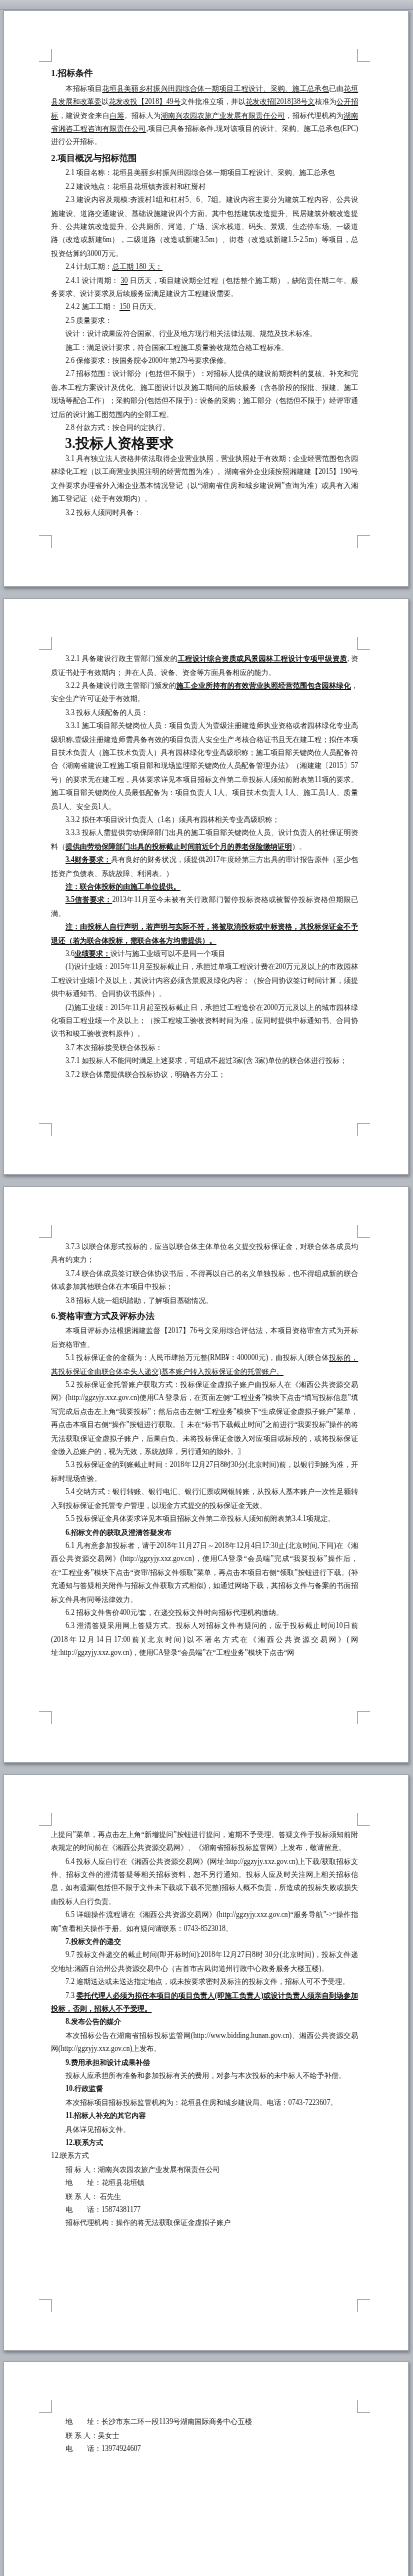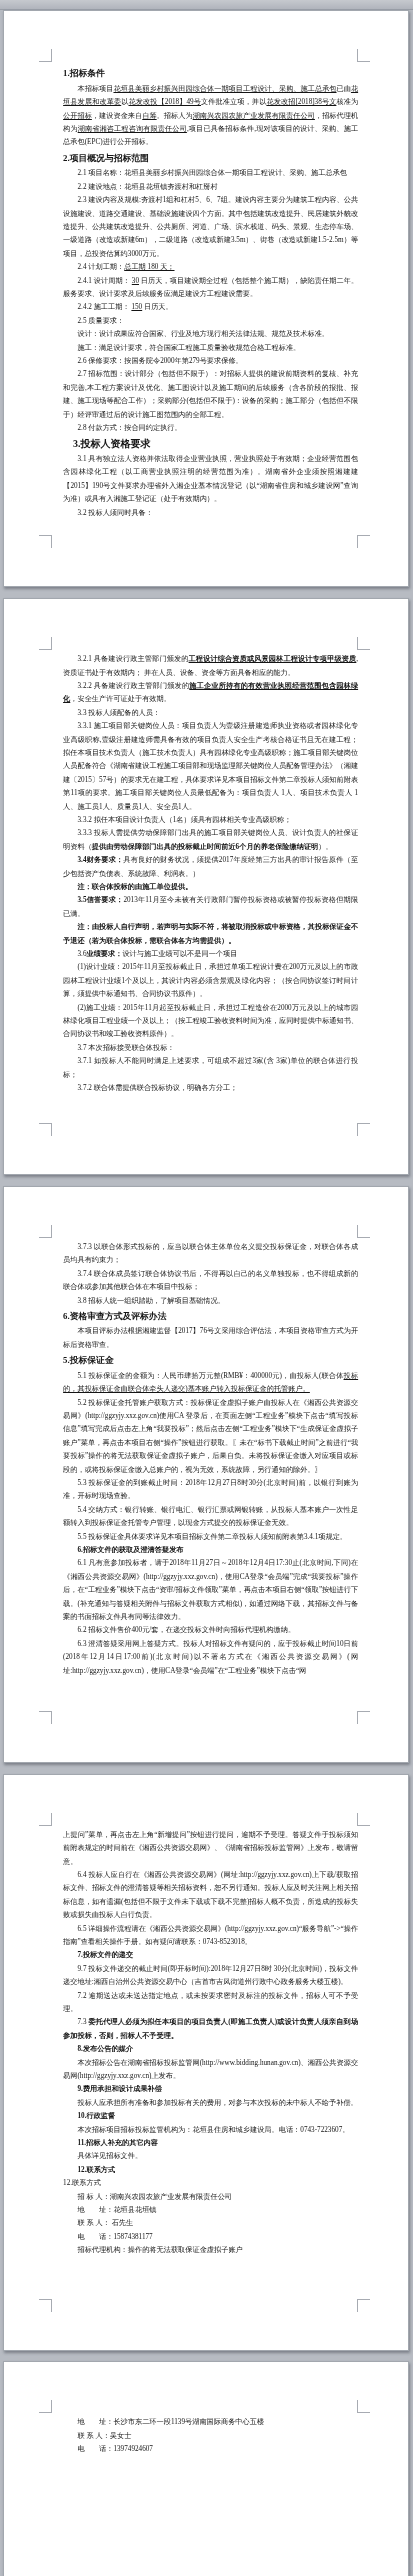--- a/index.html
+++ b/index.html
@@ -22,29 +22,28 @@
     background: #ffffff;
     border: 0.5px solid #a2a7ae;
     box-shadow: 1px 1.5px 2.6px rgba(55, 60, 70, 0.45);
     box-sizing: border-box;
   }
   .page-inner {
     padding: 54px 50px 0 47px;
     font-size: 7.2px;
     line-height: 13.4px;
     color: #141414;
-    margin-left: 12px;
   }
   .blk { margin: 0; text-align: justify; }
   .p { text-indent: 2em; }
   .p-flush { text-indent: 0; font-family: Liberation Serif, serif; }
   .h1 { font-weight: bold; font-size: 8.8px; line-height: 15.5px; text-indent: 0; margin: 1px 0; }
-  .h1i { font-weight: bold; font-size: 10px; line-height: 15.5px; text-indent: 1em; margin: 1px 0; }
+  .h1i { font-weight: bold; font-size: 14px; line-height: 15.5px; text-indent: 1em; margin: 1px 0; }
   .h2 { font-weight: bold; text-indent: 2em; }
-  .b { font-weight: bold; }
+  .b { font-weight: bold; text-decoration: underline; }
   .u { text-decoration: underline; }
   .mark { position: absolute; width: 12px; height: 12px; }
   .tl { left: 35px;  top: 38px;    border-right: 0.5px solid #a7abb2; border-bottom: 0.5px solid #a7abb2; }
   .tr { right: 38px; top: 38px;    border-left: 0.5px solid #a7abb2;  border-bottom: 0.5px solid #a7abb2; }
   .bl { left: 35px;  bottom: 38px; border-right: 0.5px solid #a7abb2; border-top: 0.5px solid #a7abb2; }
   .br { right: 38px; bottom: 38px; border-left: 0.5px solid #a7abb2;  border-top: 0.5px solid #a7abb2; }
 </style>
 </head>
 <body>
 
@@ -104,21 +103,20 @@
       <div class="mark tl"></div>
       <div class="mark tr"></div>
       <div class="mark bl"></div>
       <div class="mark br"></div>
       <div class="page-inner">
         <div class="blk p"><span>3.7.3 以联合体形式投标的，应当以联合体主体单位名义提交投标保证金，对联合体各成员均具有约束力；</span></div>
         <div class="blk p"><span>3.7.4 联合体成员签订联合体协议书后，不得再以自己的名义单独投标，也不得组成新的联合体或参加其他联合体在本项目中投标；</span></div>
         <div class="blk p"><span>3.8 招标人统一组织踏勘，了解项目基础情况。</span></div>
         <div class="blk h1"><span>6.资格审查方式及评标办法</span></div>
         <div class="blk p"><span>本项目评标办法根据湘建监督【2017】76号文采用综合评估法，本项目资格审查方式为开标后资格审查。</span></div>
-        <div class="blk h1"><span>5.投标保证金</span></div>
         <div class="blk p"><span>5.1  投标保证金的金额为：人民币肆拾万元整(RMB¥：400000元)，由投标人(联合体</span><span class="u">投标的，其投标保证金由联合体牵头人递交)基本账户转入投标保证金的托管账户。</span></div>
         <div class="blk p"><span>5.2  投标保证金托管账户获取方式：投标保证金虚拟子账户由投标人在《湘西公共资源交易网》(http://ggzyjy.xxz.gov.cn)使用CA 登录后，在页面左侧“工程业务”模块下点击“填写投标信息”填写完成后点击左上角“我要投标”；然后点击左侧“工程业务”模块下“生成保证金虚拟子账户”菜单，再点击本项目右侧“操作”按钮进行获取。〖未在“标书下载截止时间”之前进行“我要投标”操作的将无法获取保证金虚拟子账户，后果自负。未将投标保证金缴入对应项目或标段的，或将投标保证金缴入总账户的，视为无效，系统故障，另行通知的除外。〗</span></div>
         <div class="blk p"><span>5.3  投标保证金的到账截止时间：2018年12月27日8时30分(北京时间)前，以银行到账为准，开标时现场查验。</span></div>
         <div class="blk p"><span>5.4  交纳方式：银行转账、银行电汇、银行汇票或网银转账，从投标人基本账户一次性足额转入到投标保证金托管专户管理，以现金方式提交的投标保证金无效。</span></div>
         <div class="blk p"><span>5.5  投标保证金具体要求详见本项目招标文件第二章投标人须知前附表第3.4.1项规定。</span></div>
         <div class="blk h2"><span>6.招标文件的获取及澄清答疑发布</span></div>
         <div class="blk p"><span>6.1 凡有意参加投标者，请于2018年11月27日～2018年12月4日17:30止(北京时间,下同)在《湘西公共资源交易网》(http://ggzyjy.xxz.gov.cn)，使用CA登录“会员端”完成“我要投标”操作后，在“工程业务”模块下点击“资审/招标文件领取”菜单，再点击本项目右侧“领取”按钮进行下载。(补充通知与答疑相关附件与招标文件获取方式相似)，如通过网络下载，其招标文件与备案的书面招标文件具有同等法律效力。</span></div>
         <div class="blk p"><span>6.2 招标文件售价400元/套，在递交投标文件时向招标代理机构缴纳。</span></div>
         <div class="blk p"><span>6.3 澄清答疑采用网上答疑方式。投标人对招标文件有疑问的，应于投标截止时间10日前(2018年12月14日17:00前)(北京时间)以不署名方式在《湘西公共资源交易网》(网址:http://ggzyjy.xxz.gov.cn)，使用CA登录“会员端”在“工程业务”模块下点击“网</span></div>
       </div>

